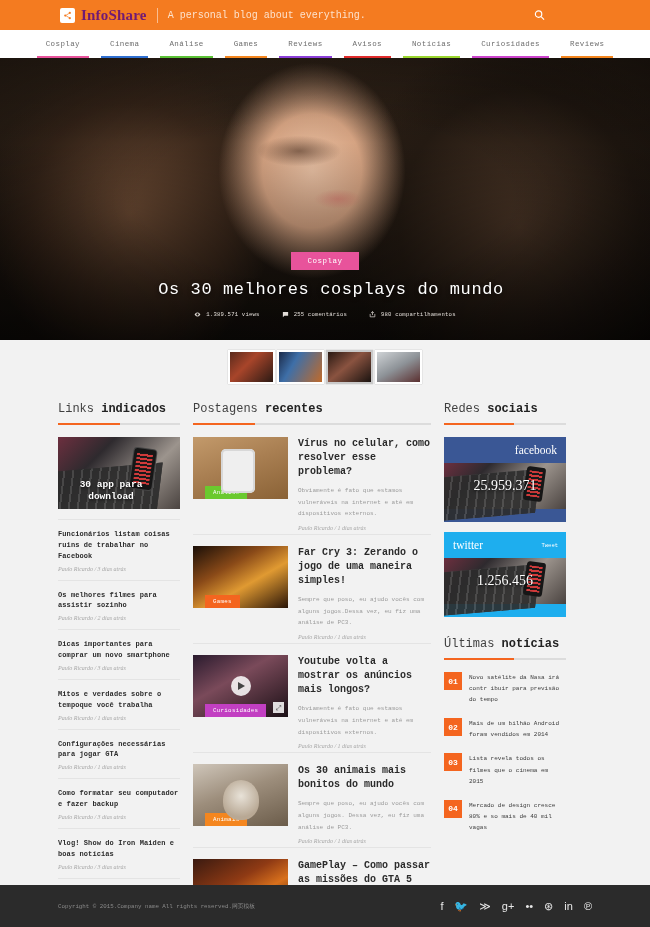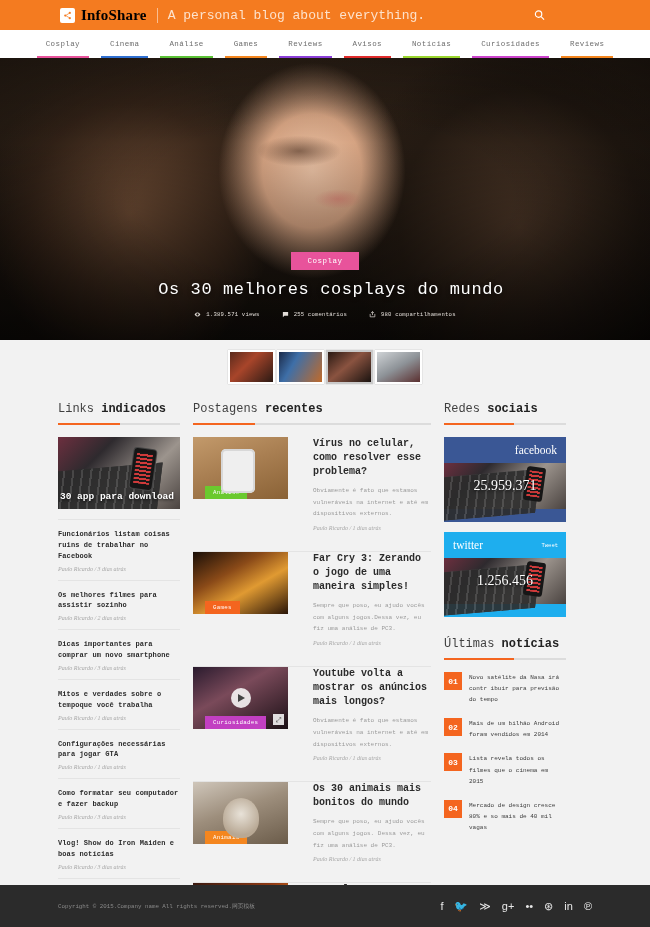--- a/index.html
+++ b/index.html
@@ -18,27 +18,27 @@
     position: relative;
   }
   .brand-wrap { display: flex; align-items: center; margin-left: 60px; }
   .brand-mark {
     width: 15px; height: 15px; background: #fff; border-radius: 2px;
     display: flex; align-items: center; justify-content: center;
     margin-right: 6px;
   }
   .brand-mark svg { display:block; }
   .brand-text {
-    color: #000000; font-size: 15px; font-weight: bold;
+    color: #701a75; font-size: 15px; font-weight: bold;
     font-family: "Liberation Serif", serif; letter-spacing: .2px;
   }
   .brand-divider {
     width: 1px; height: 15px; background: rgba(255,255,255,.5); margin: 0 10px;
   }
-  .tagline { color: #fde2cc; font-size: 13px; font-family: "Liberation Mono", monospace; }
+  .tagline { color: #fde2cc; font-size: 10px; font-family: "Liberation Mono", monospace; }
   .search-btn {
     position: absolute; right: 105px; top: 50%; transform: translateY(-50%);
     color: #fff; cursor: pointer; line-height: 0;
   }
 
   
   .nav {
     height: 28px; background: #fff;
     display: flex; align-items: center; justify-content: center;
     gap: 0px;
@@ -154,41 +154,41 @@
   .link-card .phone {
     position:absolute; right: 26px; top: 12px; width: 22px; height: 40px;
     background: #161616; border-radius: 3px; transform: rotate(8deg);
     box-shadow: 0 0 0 1px #444;
   }
   .link-card .phone:after {
     content:""; position:absolute; left:3px; top:4px; right:3px; bottom:5px;
     background: repeating-linear-gradient(0deg,#d03a3a 0 2px,#1a1a1a 2px 4px);
   }
   .link-card-title {
-    position: absolute; left: 0; right: 4px; bottom: 6px; text-align: center;
+    position: absolute; left: 0; right: 16px; bottom: 6px; text-align: center;
     color: #fff; font-size: 9.5px; font-weight: bold; line-height: 1.25;
     font-family: "Liberation Mono", monospace; text-shadow: 0 1px 3px rgba(0,0,0,.8);
   }
 
   .link-list { border-top: 1px solid #e4e4e4; }
   .link-item { padding: 9px 0 8px; border-bottom: 1px solid #e4e4e4; }
   .link-item:last-child { border-bottom: none; }
   .link-title {
     font-size: 7px; font-weight: bold; color: #2b2b2b; line-height: 1.55;
     font-family: "Liberation Mono", monospace; letter-spacing: .1px;
     cursor: pointer;
   }
   .link-meta {
     font-size: 6px; color: #a8a8a8; font-style: italic; margin-top: 4px;
     font-family: "Liberation Serif", serif;
   }
 
   
   .post {
-    display: flex; gap: 25px; padding-bottom: 20px; 
+    display: flex; gap: 10px; padding-bottom: 3px; margin-bottom: 11px;
     border-bottom: 1px solid #e4e4e4;
   }
   .post:last-child { border-bottom: none; }
   .post-thumb {
     position: relative; width: 95px; height: 62px; flex: 0 0 95px; overflow: hidden;
   }
   .pt-1 { background: linear-gradient(160deg,#c39a6b 0%,#a97f52 45%,#8a6236 100%); }
   .pt-1:after {
     content:""; position:absolute; left:28px; top:12px; width:34px; height:44px;
     background:#efefef; border-radius:5px;

